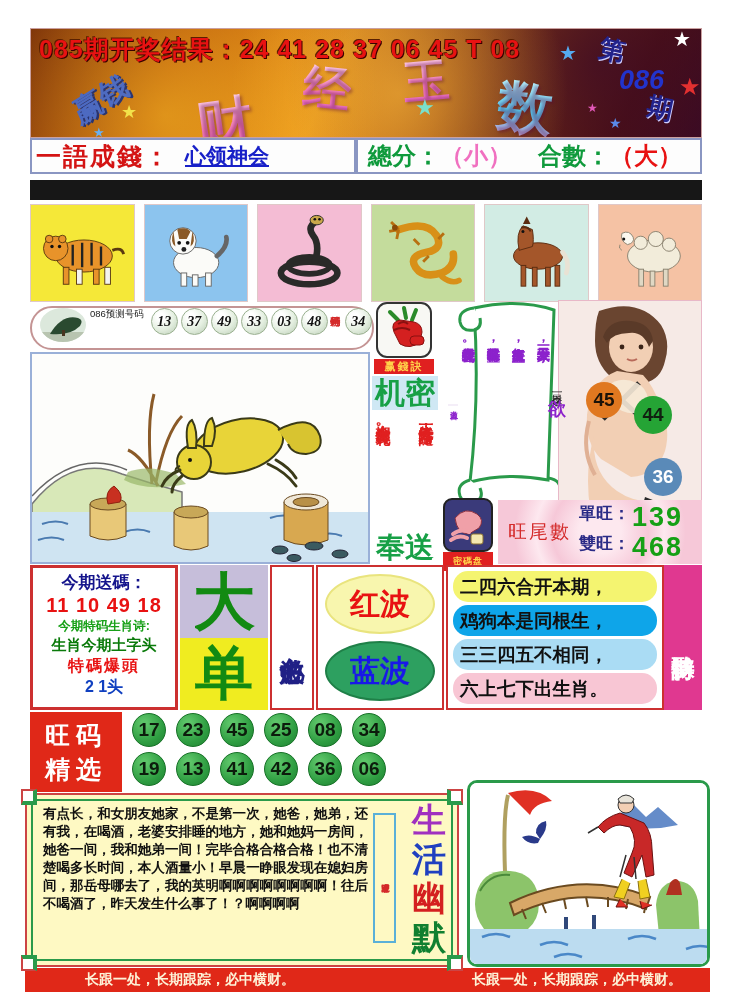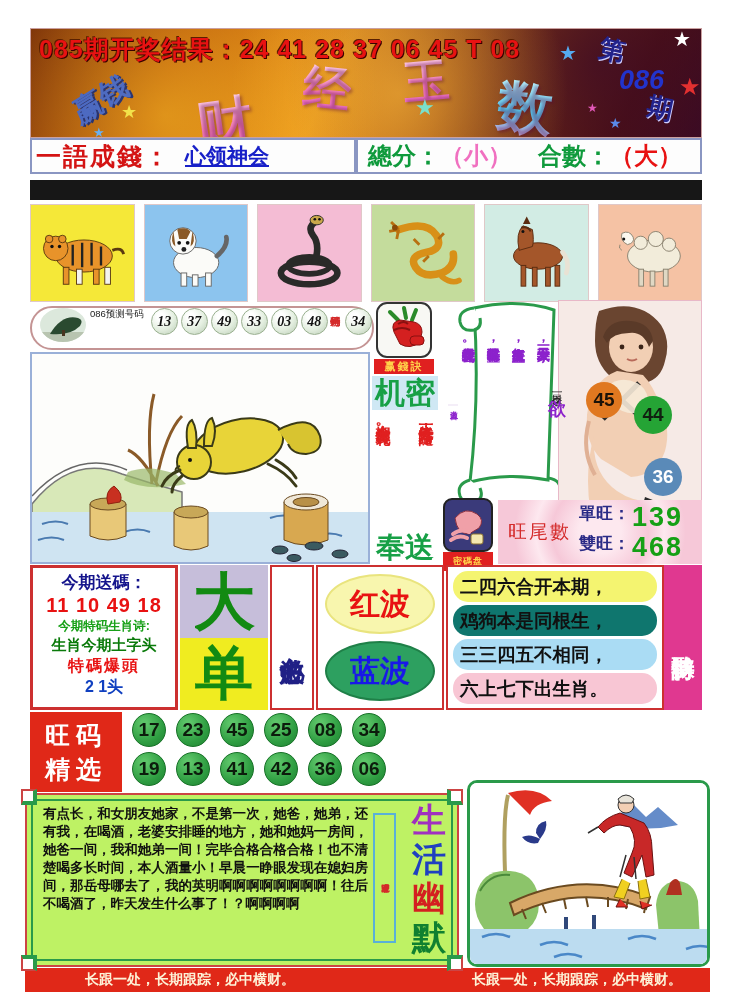--- a/index.html
+++ b/index.html
@@ -141,40 +141,40 @@
   .waves-box { position:absolute; left:316px; top:565px; width:128px; height:145px; border:2px solid #cc3030;
     background:#fff; display:flex; flex-direction:column; align-items:center; justify-content:space-evenly; }
   .wave { width:110px; height:60px; border-radius:50%; display:flex; align-items:center; justify-content:center;
     font-size:30px; font-weight:bold; font-family:"Liberation Serif", serif; }
   .wave-red { background:#f8f6ae; border:2px solid #e9e47e; color:#e81212; }
   .wave-blue { background:#2da060; border:2px solid #1f8048; color:#1818e8; }
   .poem-box { position:absolute; left:446px; top:565px; width:218px; height:145px; border:2px solid #cc3030;
     background:#fff; padding:4px 5px; display:flex; flex-direction:column; justify-content:space-between; }
   .poem-line { height:31px; border-radius:15px; display:flex; align-items:center; padding-left:7px;
     color:#111; font-size:18.5px; font-weight:bold; font-family:"Liberation Serif", serif; white-space:nowrap; }
-  .pl0 { background:#f4f470; } .pl1 { background:#0f766e; } .pl2 { background:#aadcf4; } .pl3 { background:#f8c6d4; }
+  .pl0 { background:#f4f470; } .pl1 { background:#0ea5e9; } .pl2 { background:#aadcf4; } .pl3 { background:#f8c6d4; }
   .bote-banner { position:absolute; left:664px; top:565px; width:38px; height:145px; background:#e03890;
     display:flex; align-items:center; justify-content:center; }
   .bote-banner span { writing-mode:vertical-rl; text-orientation:upright; color:#fff; font-size:23px;
     line-height:23px; font-weight:bold; font-family:"Liberation Serif", serif; }
 
   
   .hot-label { position:absolute; left:30px; top:712px; width:92px; height:80px; background:#e02818;
     color:#fff; display:flex; flex-direction:column; align-items:center; justify-content:center;
     font-size:25px; font-weight:bold; letter-spacing:6px; line-height:34px; }
   .hot-row { position:absolute; display:flex; gap:10px; }
   .hot-row1 { left:132px; top:713px; } .hot-row2 { left:132px; top:752px; }
   .hot-ball { width:34px; height:34px; border-radius:50%;
     background:radial-gradient(circle at 35% 30%, #5cc468 10%, #2f9e42 60%, #1d7f30 100%);
     border:1px solid #157025; color:#0c1c0c; font-size:19px; font-weight:bold;
     display:flex; align-items:center; justify-content:center; }
 
   
   .story-frame { position:absolute; left:25px; top:793px; width:434px; height:174px;
-    border:2px solid #cc4444; background:#bef264; }
+    border:2px solid #cc4444; background:#fef9c3; }
   .story-inner { position:absolute; left:4px; top:4px; right:4px; bottom:4px; border:2px solid #2a9a4a; }
   .corner { position:absolute; width:16px; height:16px; border:2px solid #cc4444; background:#fff; z-index:2; }
   .c-tl { left:-6px; top:-6px; border-right-width:4px; border-bottom-width:4px; border-right-color:#2a9a4a; border-bottom-color:#2a9a4a; }
   .c-tr { right:-6px; top:-6px; border-left-width:4px; border-bottom-width:4px; border-left-color:#2a9a4a; border-bottom-color:#2a9a4a; }
   .c-bl { left:-6px; bottom:-6px; border-right-width:4px; border-top-width:4px; border-right-color:#2a9a4a; border-top-color:#2a9a4a; }
   .c-br { right:-6px; bottom:-6px; border-left-width:4px; border-top-width:4px; border-left-color:#2a9a4a; border-top-color:#2a9a4a; }
   .story-text { position:absolute; left:16px; top:10px; width:325px; font-size:13.5px; line-height:1.34;
     color:#101010; font-weight:bold; text-align:justify; }
   .note-box { position:absolute; left:346px; top:18px; width:23px; height:130px; border:2px solid #5ab0d8;
     display:flex; align-items:center; justify-content:center; }

